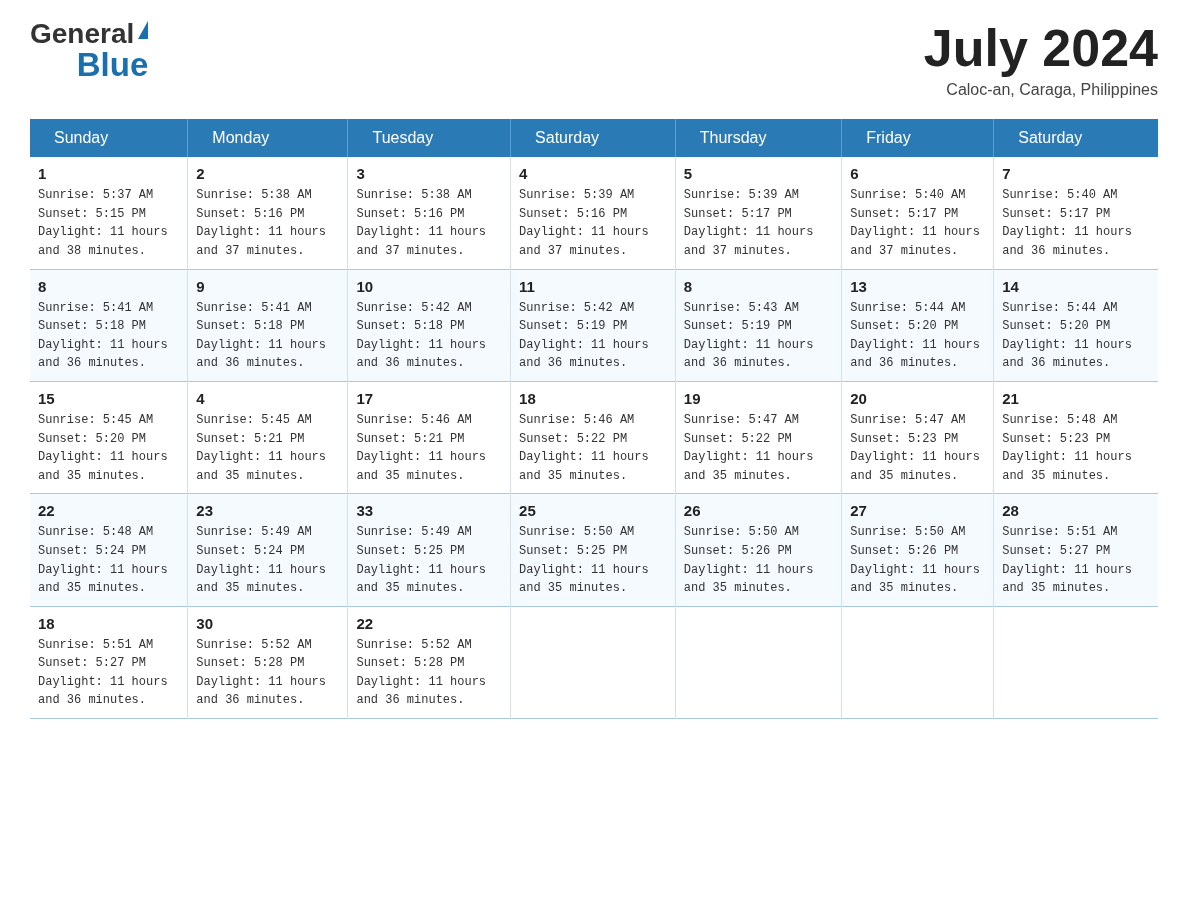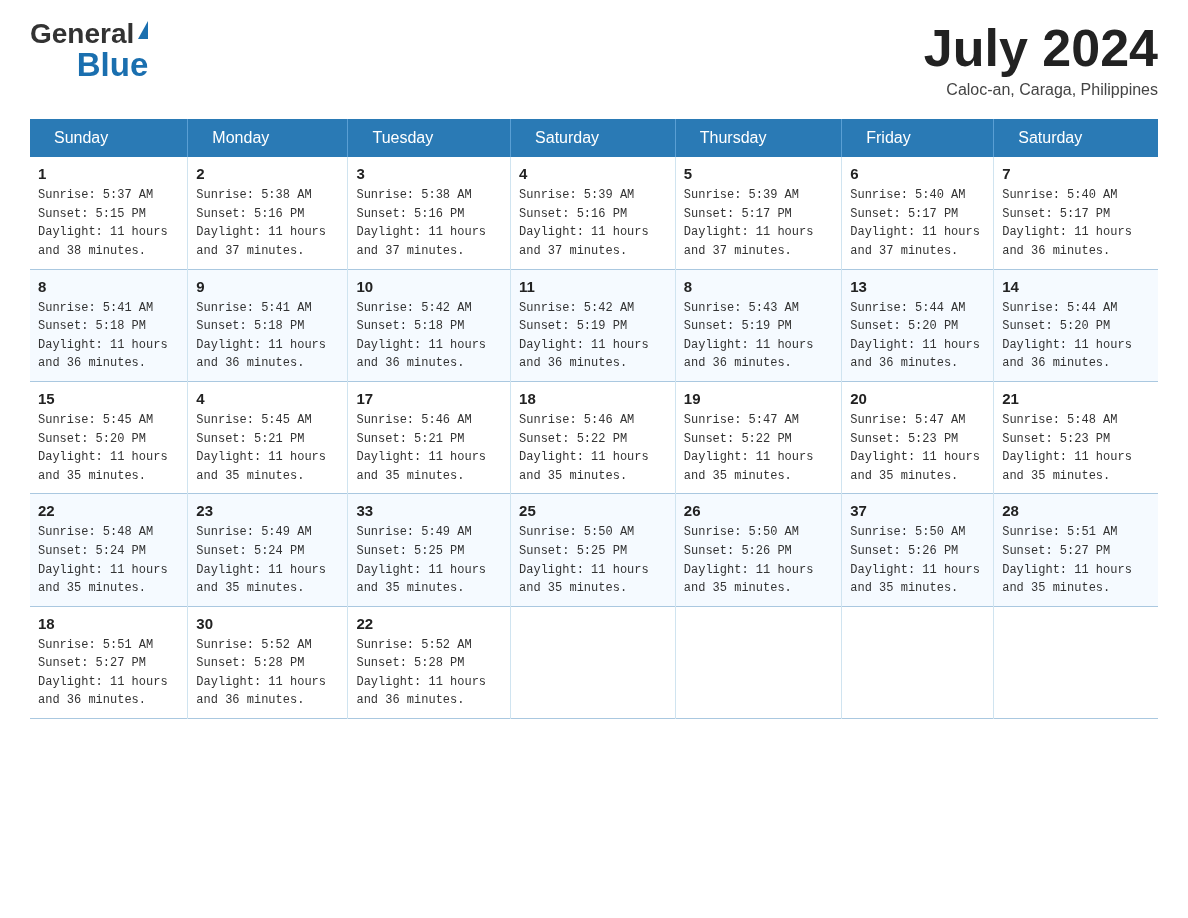--- a/index.html
+++ b/index.html
@@ -254,21 +254,21 @@
         </td>
         <td>
           <span class="day-number">25</span>
           <span class="day-info">Sunrise: 5:50 AM<br>Sunset: 5:25 PM<br>Daylight: 11 hours and 35 minutes.</span>
         </td>
         <td>
           <span class="day-number">26</span>
           <span class="day-info">Sunrise: 5:50 AM<br>Sunset: 5:26 PM<br>Daylight: 11 hours and 35 minutes.</span>
         </td>
         <td>
-          <span class="day-number">37</span>
+          <span class="day-number">27</span>
           <span class="day-info">Sunrise: 5:50 AM<br>Sunset: 5:26 PM<br>Daylight: 11 hours and 35 minutes.</span>
         </td>
         <td>
           <span class="day-number">28</span>
           <span class="day-info">Sunrise: 5:51 AM<br>Sunset: 5:27 PM<br>Daylight: 11 hours and 35 minutes.</span>
         </td>
       </tr>
       <tr>
         <td>
           <span class="day-number">18</span>

